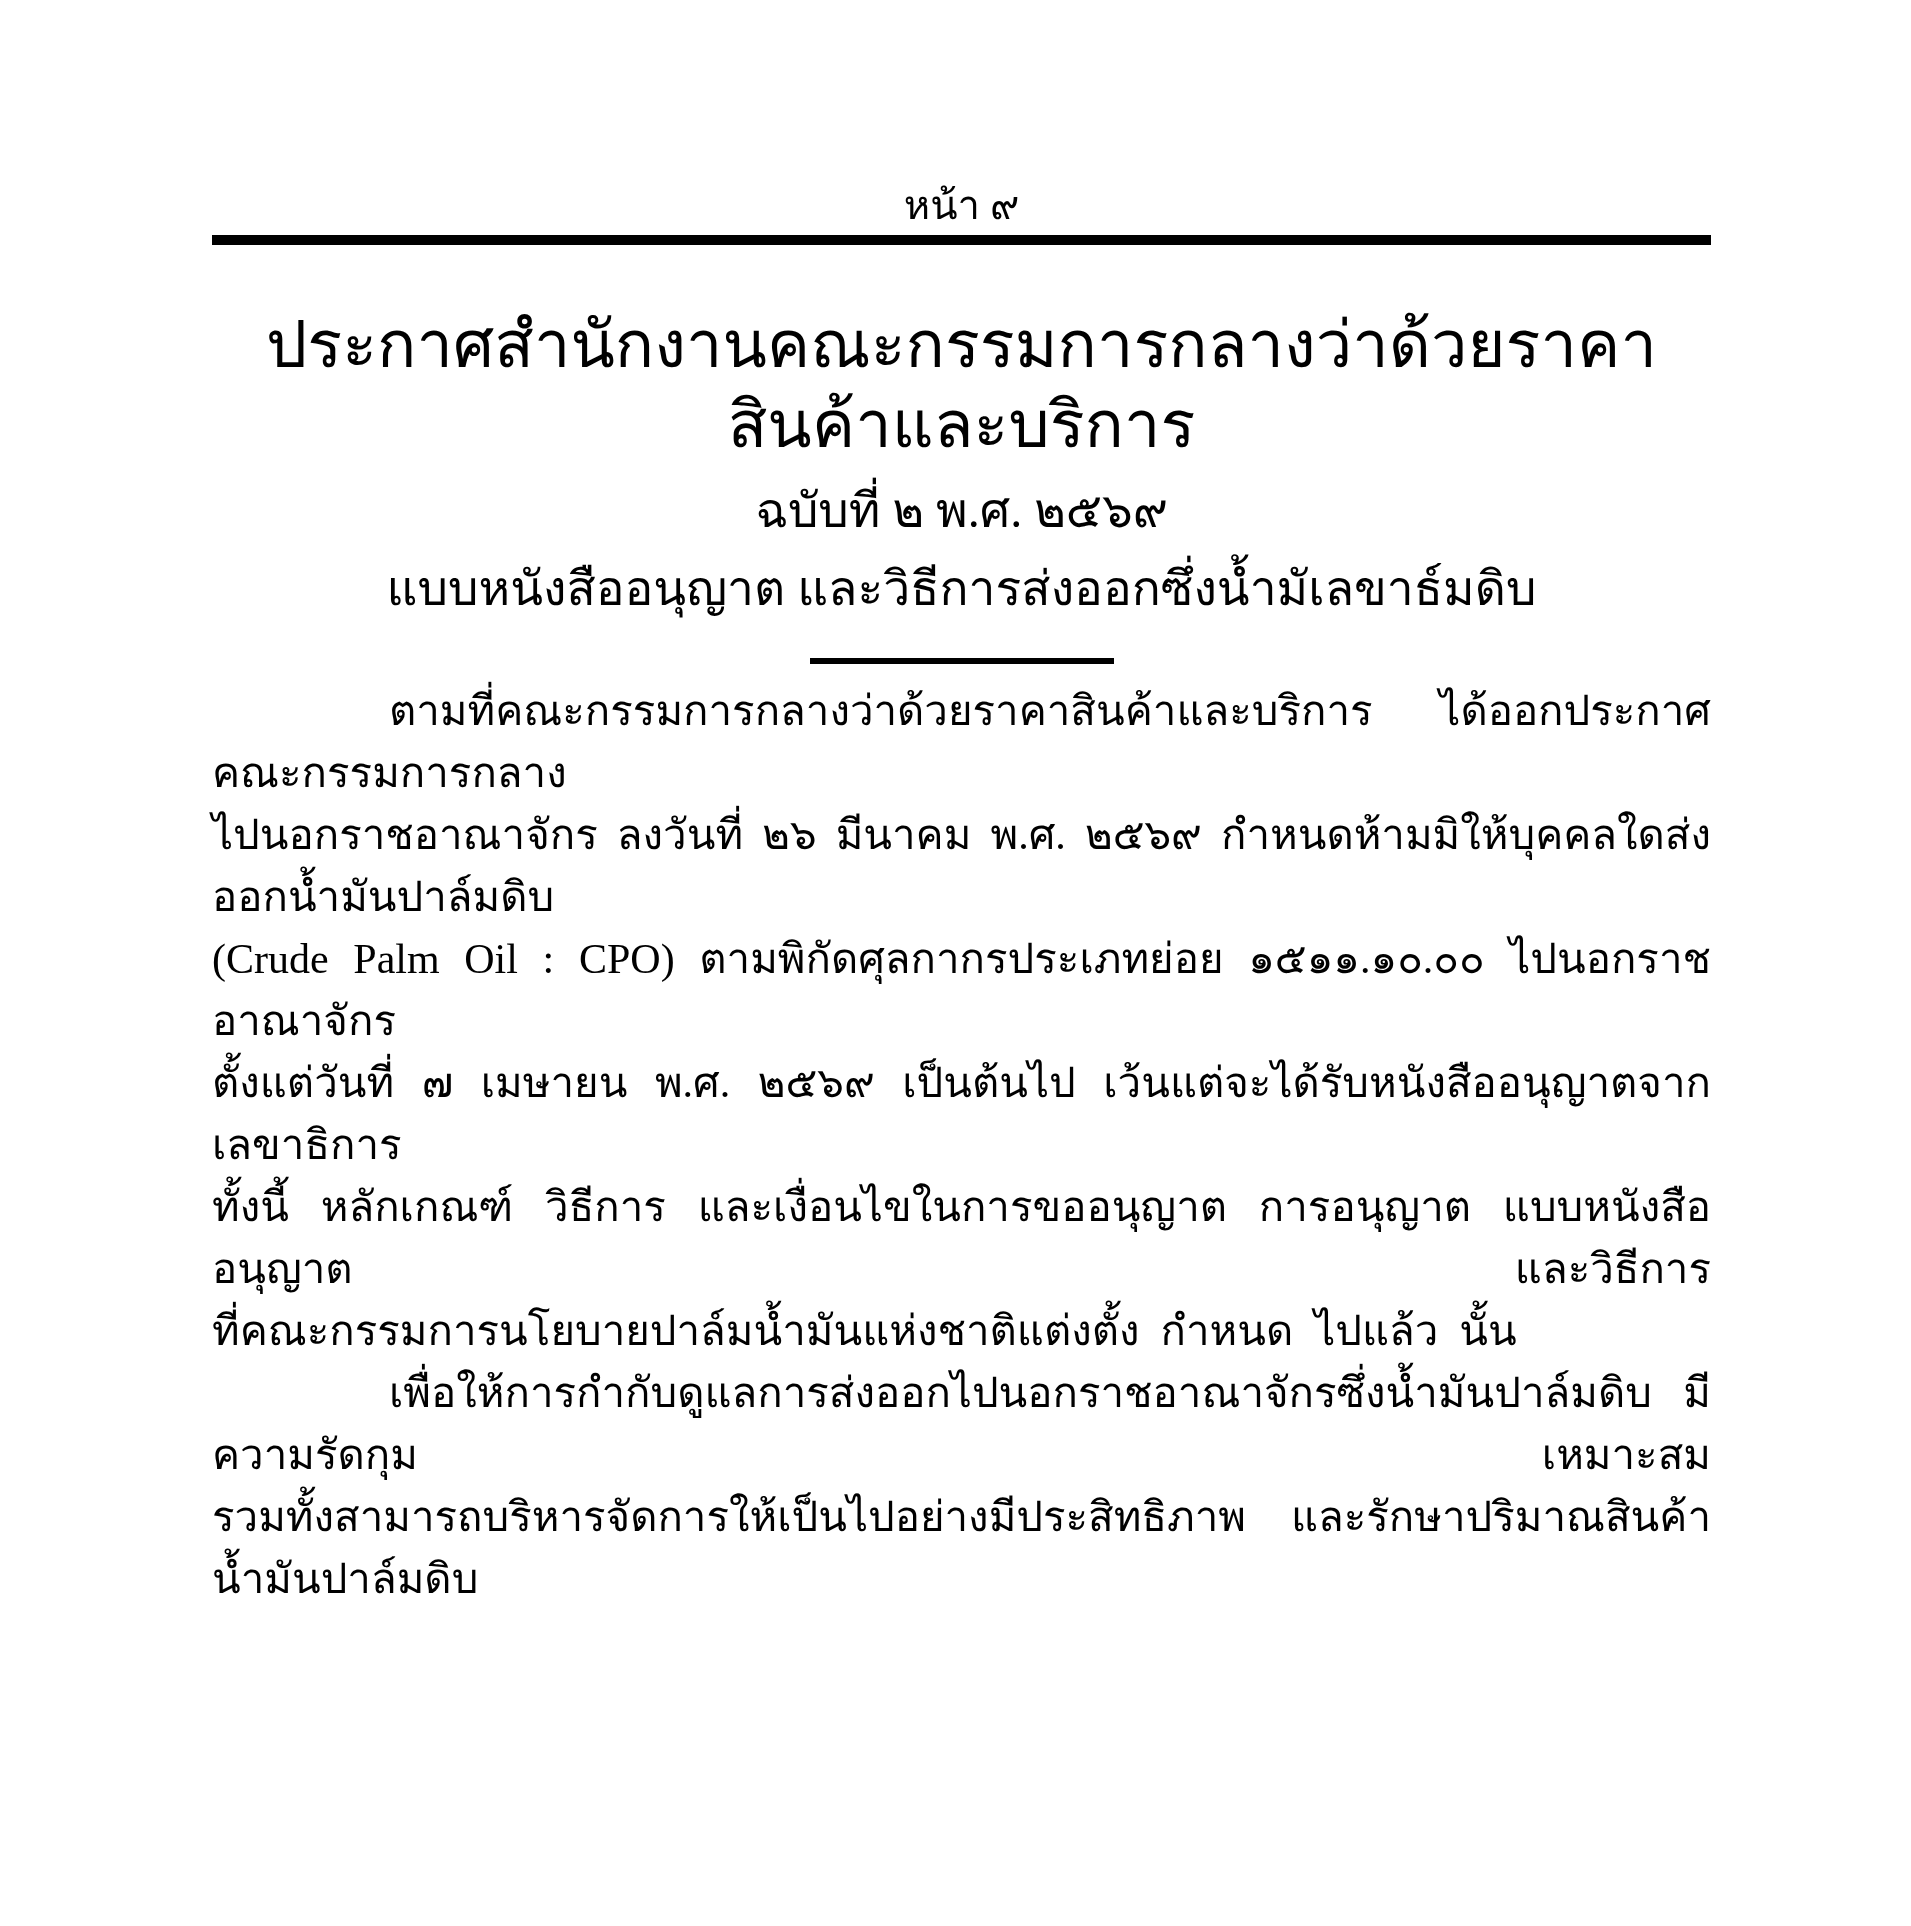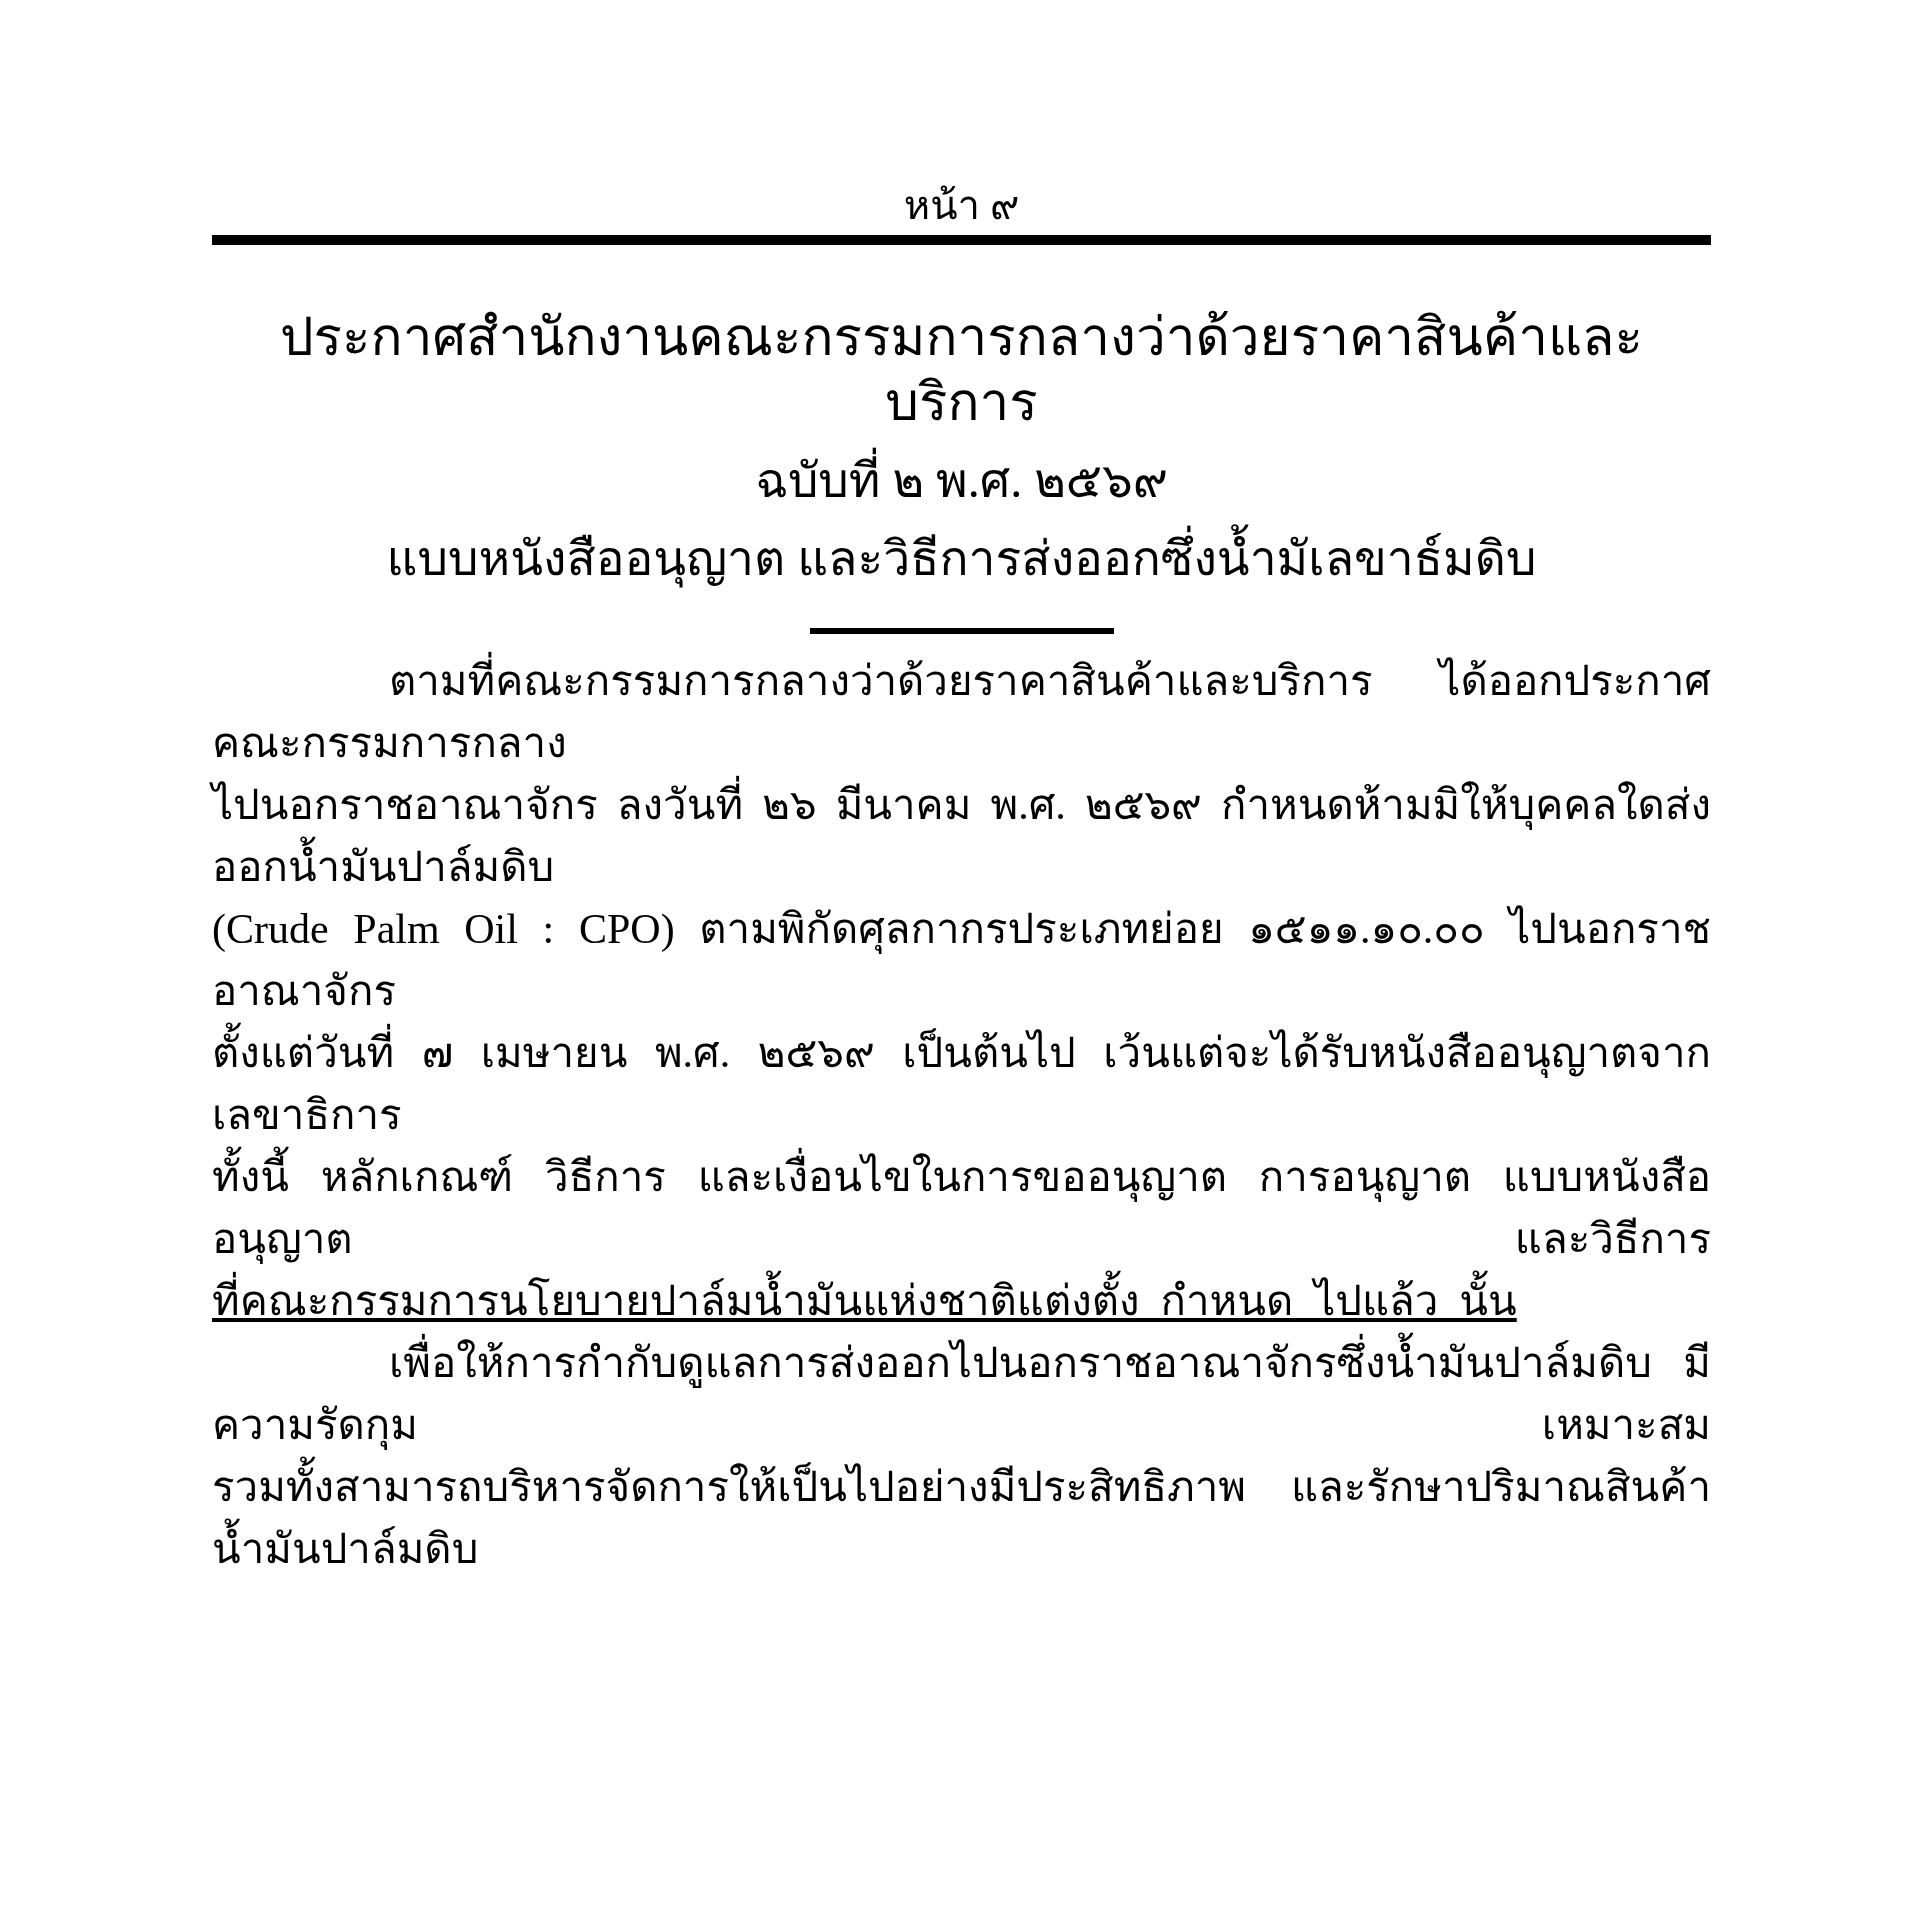--- a/index.html
+++ b/index.html
@@ -45,22 +45,22 @@
     margin-top: 0px;
   }
 
   
   .title-block {
     margin-top: 46px;
     text-align: center;
     white-space: pre-wrap;
   }
   .title-main {
-    font-size: 53px;
-    line-height: 65px;
+    font-size: 65px;
+    line-height: 80px;
   }
   .title-sub {
     font-size: 48px;
     line-height: 64px;
   }
   .rule-short {
     width: 304px;
     height: 6.2px;
     background: #000000;
     margin: 23px auto 0 auto;
@@ -73,21 +73,20 @@
     line-height: 62px;
   }
   .bline {
     text-align: justify;
     text-align-last: justify;
     white-space: pre-wrap;
   }
   .bline.last {
     text-align: center;
     text-align-last: left;
-    text-decoration: underline;
   }
   .indent {
     text-indent: 177px;
   }
 </style>
 </head>
 <body>
 
 <div class="page">
   <div class="content">

